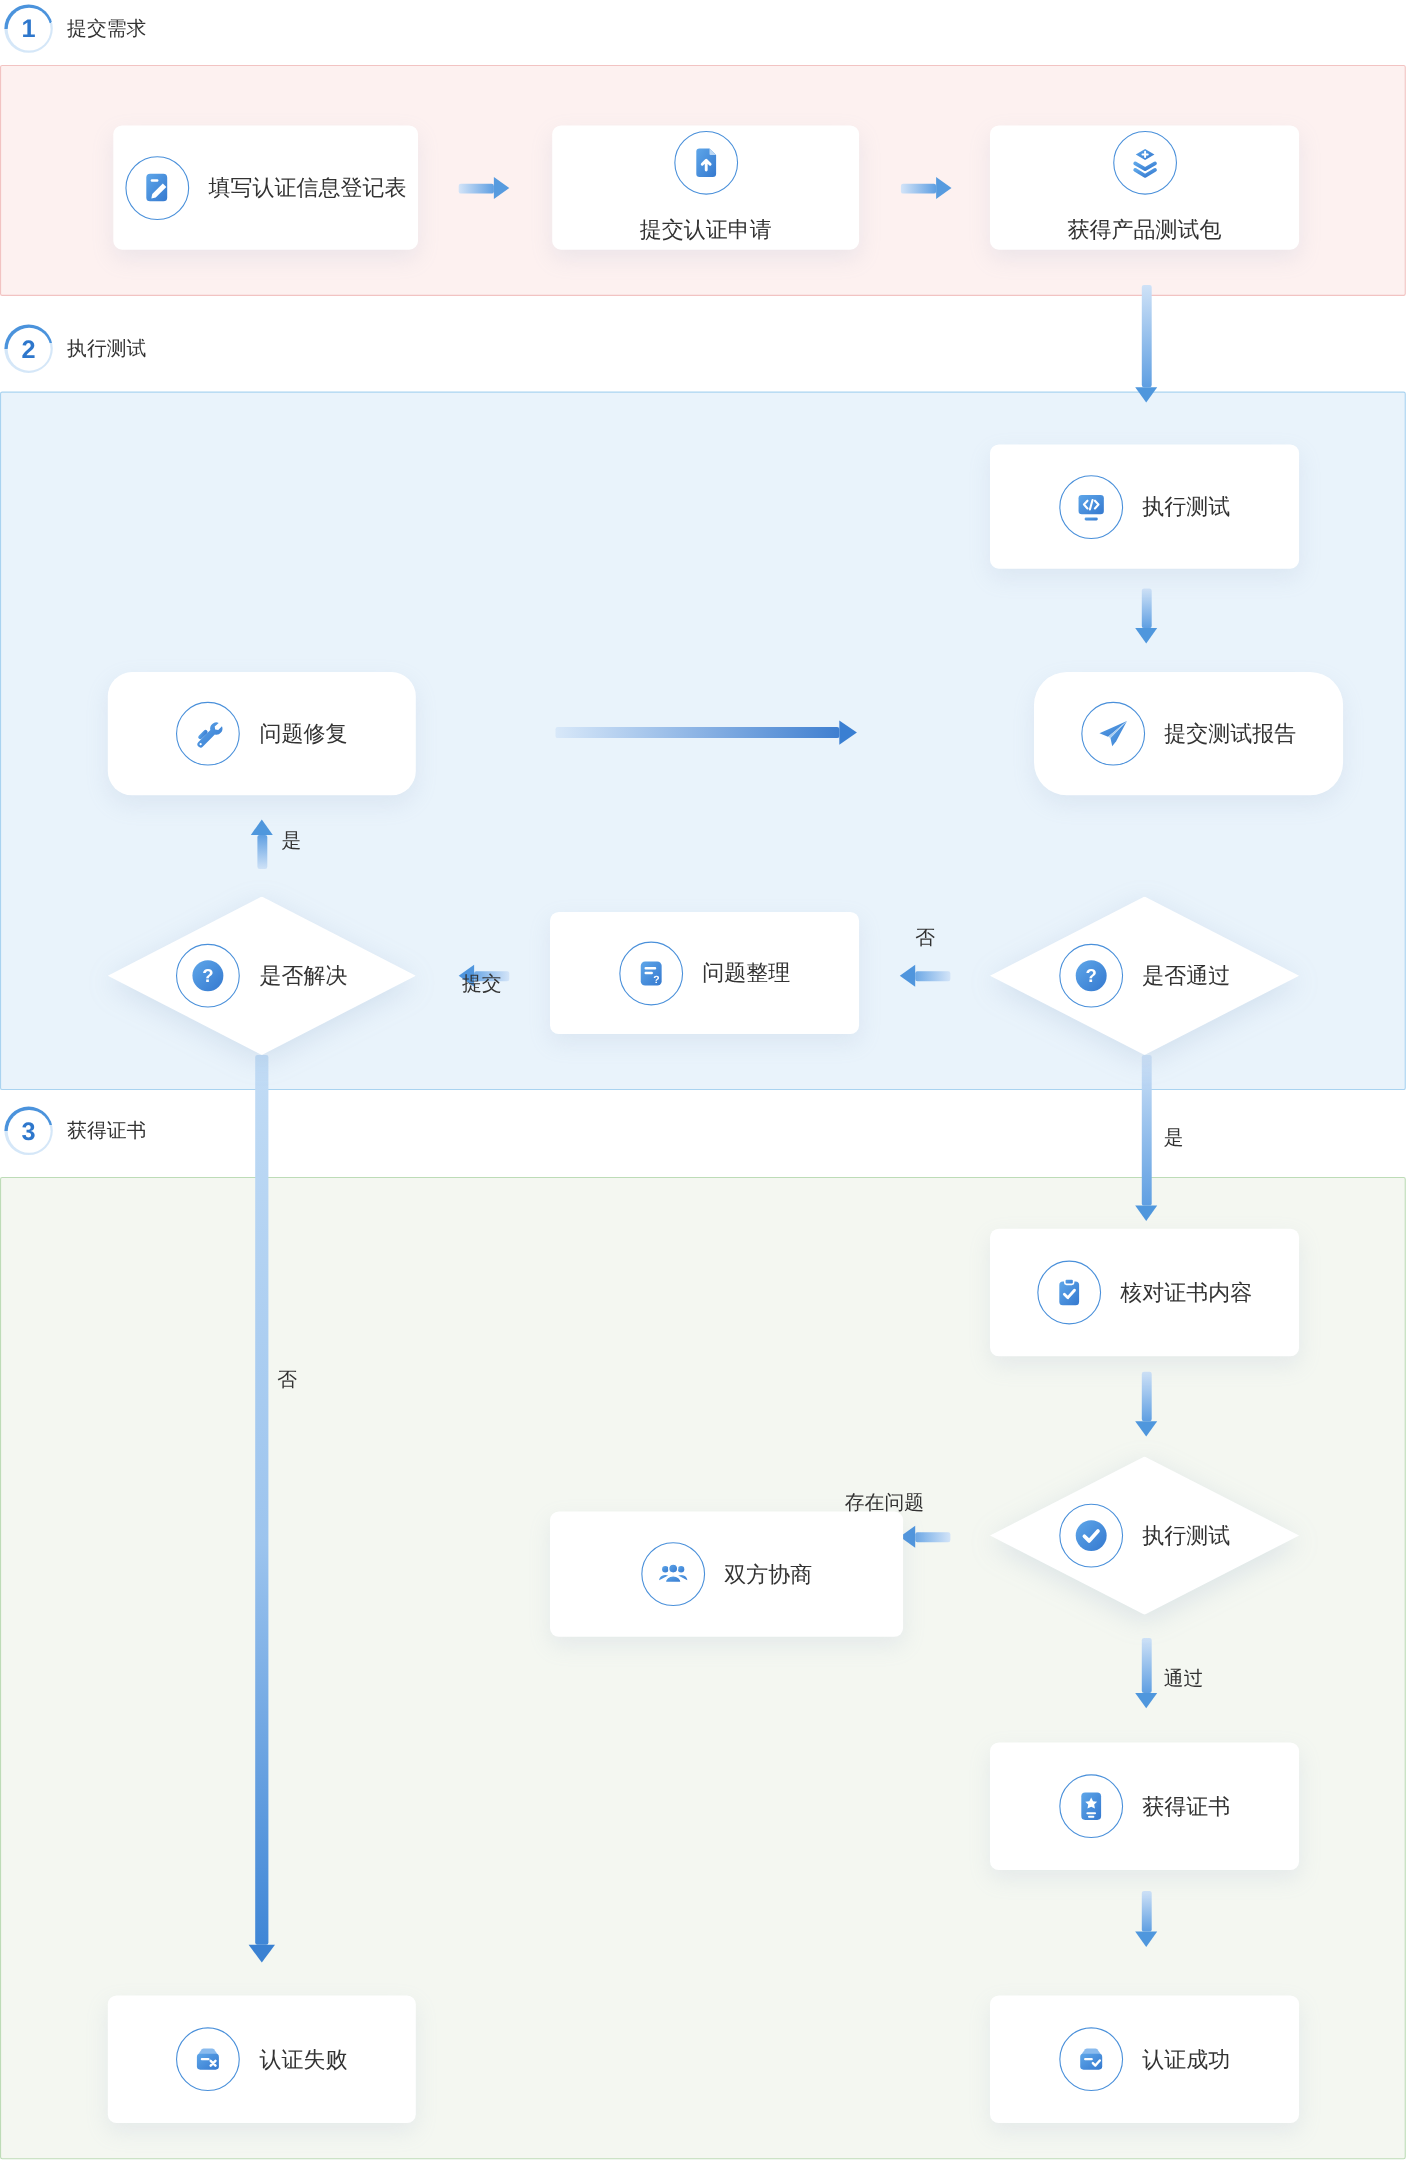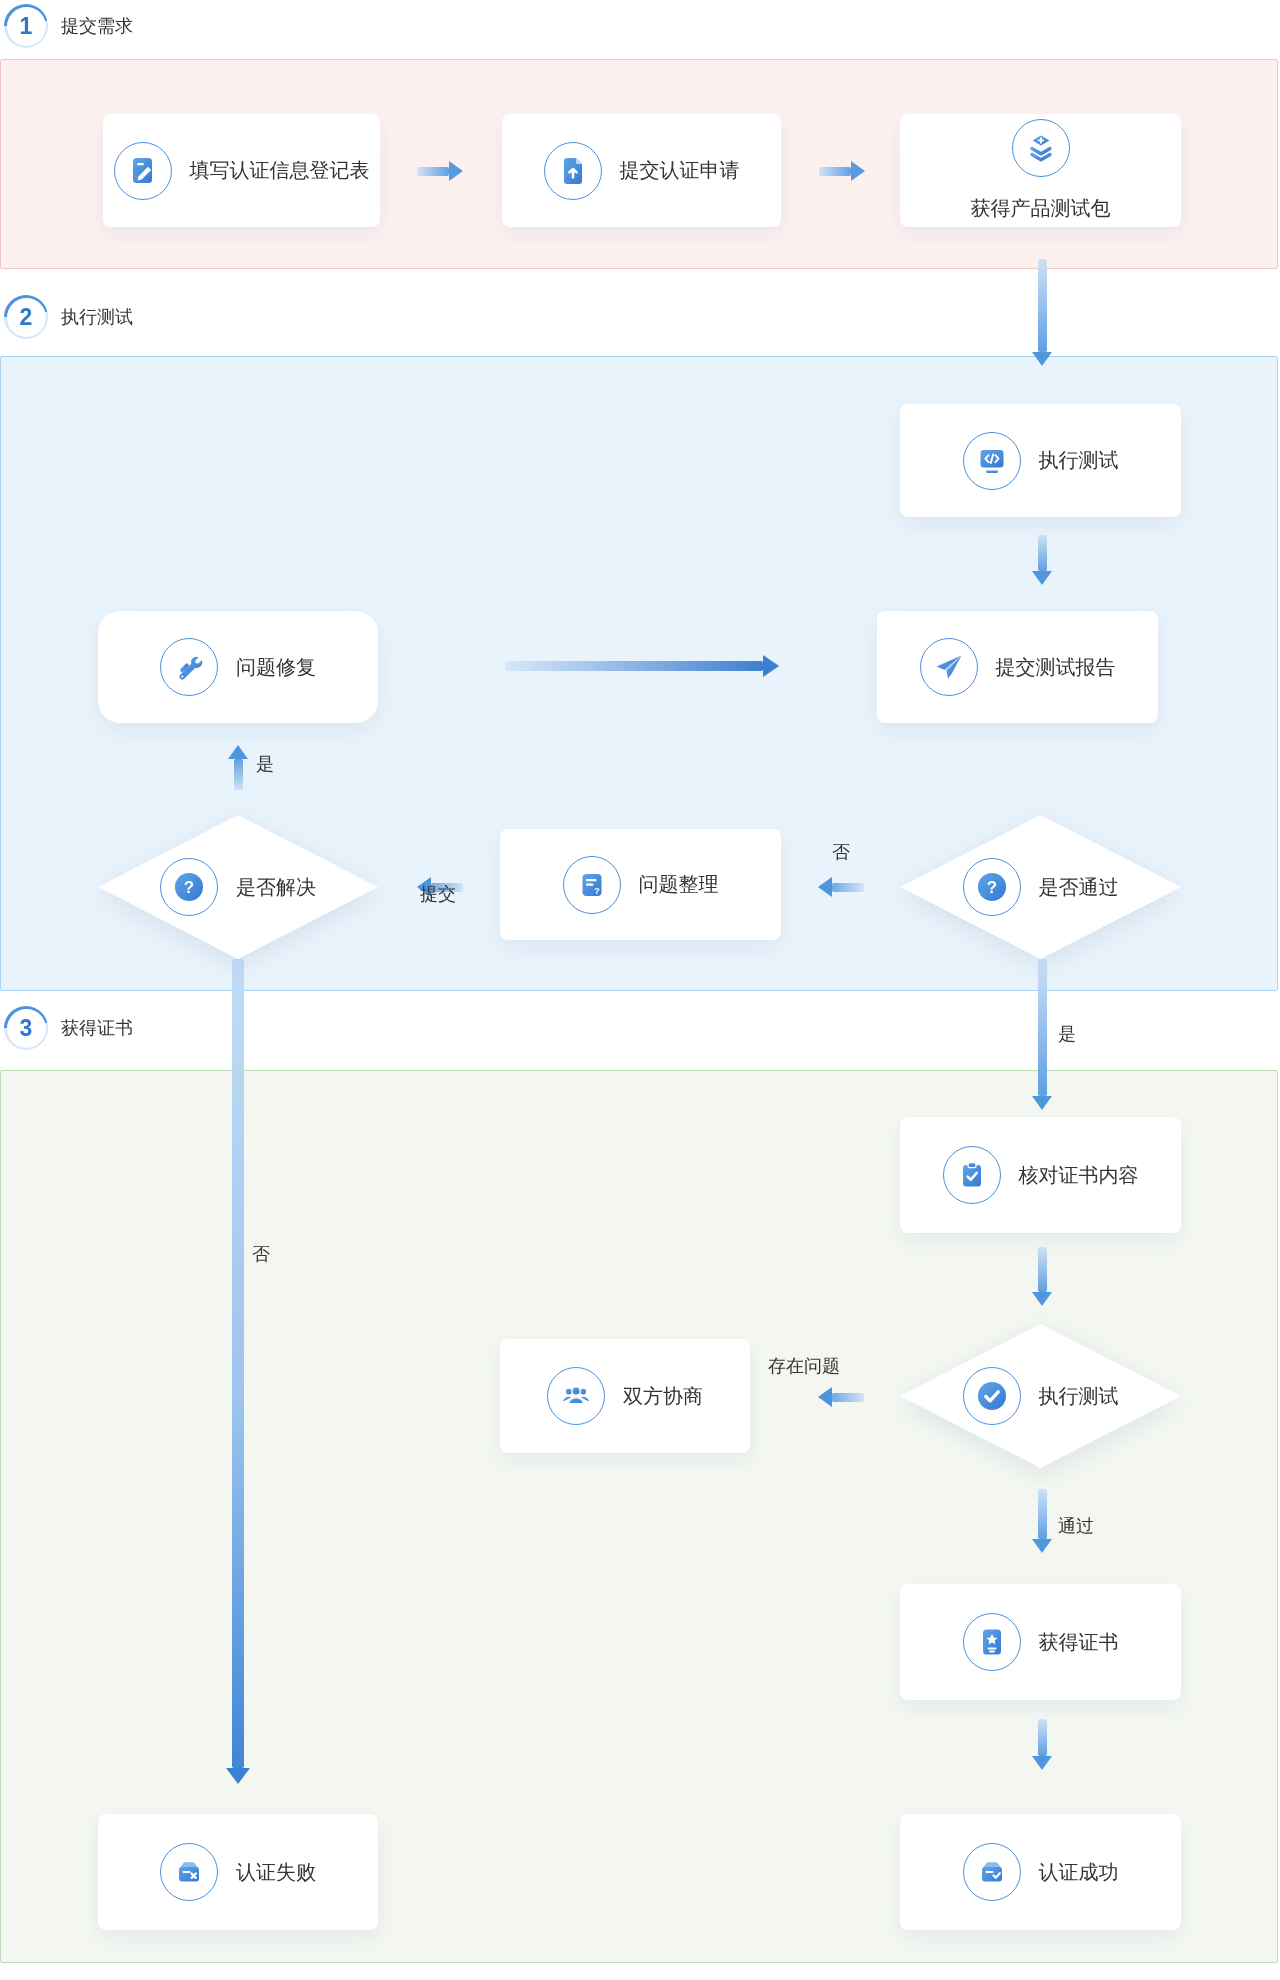--- a/index.html
+++ b/index.html
@@ -160,21 +160,21 @@
     <span class="icircle">
       <svg viewBox="0 0 32 32" width="32" height="32">
           <rect x="6" y="3" width="19" height="25" rx="3.5" fill="url(#icg)"></rect>
           <rect x="10" y="8" width="7" height="2.2" rx="1.1" fill="#fff"></rect>
           <path d="M11.4 21.4 L21 11.8 l3.2 3.2 L14.6 24.6 l-4 .8 z" fill="#fff"></path>
         </svg>
     </span>
     <span class="nlabel">填写认证信息登记表</span>
   </div>
 
-  <div class="node" style="left:502px;top:114px;width:279px;height:113px;">
+  <div class="node" style="left:502px;top:114px;width:279px;height:113px;flex-direction:column;">
     <span class="icircle">
       <svg viewBox="0 0 32 32" width="32" height="32">
           <path d="M7 6a3 3 0 0 1 3-3h9l6 6v17a3 3 0 0 1-3 3H10a3 3 0 0 1-3-3z" fill="url(#icg)"></path>
           <path d="M19 3l6 6h-5a1 1 0 0 1-1-1z" fill="#bcd8f4"></path>
           <path d="M16 22.5v-8.5M12.4 17.4L16 13.8l3.6 3.6" stroke="#fff" stroke-width="2.6" fill="none" stroke-linecap="round" stroke-linejoin="round"></path>
         </svg>
     </span>
     <span class="nlabel">提交认证申请</span>
   </div>
 
@@ -194,21 +194,21 @@
     <span class="icircle">
       <svg viewBox="0 0 32 32" width="32" height="32">
           <rect x="4.5" y="5" width="23" height="17.5" rx="3" fill="url(#icg)"></rect>
           <path d="M12.6 10.2 9.4 13.7l3.2 3.5M19.4 10.2l3.2 3.5-3.2 3.5M17.2 9.5l-2.4 8.6" stroke="#fff" stroke-width="1.9" fill="none" stroke-linecap="round" stroke-linejoin="round"></path>
           <rect x="10" y="25.5" width="12" height="2.6" rx="1.3" fill="url(#icg)"></rect>
         </svg>
     </span>
     <span class="nlabel">执行测试</span>
   </div>
 
-  <div class="node" style="left:877px;top:611px;width:281px;height:112px;">
+  <div class="node" style="left:940px;top:611px;width:281px;height:112px;border-radius:30px;">
     <span class="icircle">
       <svg viewBox="0 0 32 32" width="32" height="32">
           <path d="M28.5 4.5 3.5 15.5l7.8 3.2z" fill="url(#icg)"></path>
           <path d="M28.5 4.5 13.5 20l1.6 7.5 3.6-4.7z" fill="url(#icg)"></path>
           <path d="M28.5 4.5 11.3 18.7l2.2 1.3z" fill="#a8cdf1"></path>
         </svg>
     </span>
     <span class="nlabel">提交测试报告</span>
   </div>
 
@@ -274,21 +274,21 @@
       <span class="icircle">
         <svg viewBox="0 0 32 32" width="36" height="36">
             <circle cx="16" cy="16" r="12.5" fill="url(#icg)"></circle>
             <path d="M10.5 16.5l3.8 3.8 7.2-8" stroke="#fff" stroke-width="3" fill="none" stroke-linecap="round" stroke-linejoin="round"></path>
           </svg>
       </span>
       <span class="nlabel">执行测试</span>
     </div>
   </div>
 
-  <div class="node" style="left:500px;top:1339px;width:250px;height:114px;">
+  <div class="node" style="left:500px;top:1374px;width:321px;height:114px;">
     <span class="icircle">
       <svg viewBox="0 0 32 32" width="32" height="32">
           <circle cx="8.8" cy="11.6" r="2.9" fill="url(#icg)"></circle>
           <circle cx="23.2" cy="11.6" r="2.9" fill="url(#icg)"></circle>
           <path d="M3.2 21.6a5.8 5 0 0 1 8.2-4.4z" fill="url(#icg)"></path>
           <path d="M20.6 17.2a5.8 5 0 0 1 8.2 4.4z" fill="url(#icg)"></path>
           <circle cx="16" cy="11" r="4.1" fill="url(#icg)" stroke="#fff" stroke-width="1.2"></circle>
           <path d="M8.8 23.6a7.2 6 0 0 1 14.4 0z" fill="url(#icg)" stroke="#fff" stroke-width="1.2"></path>
         </svg>
     </span>

